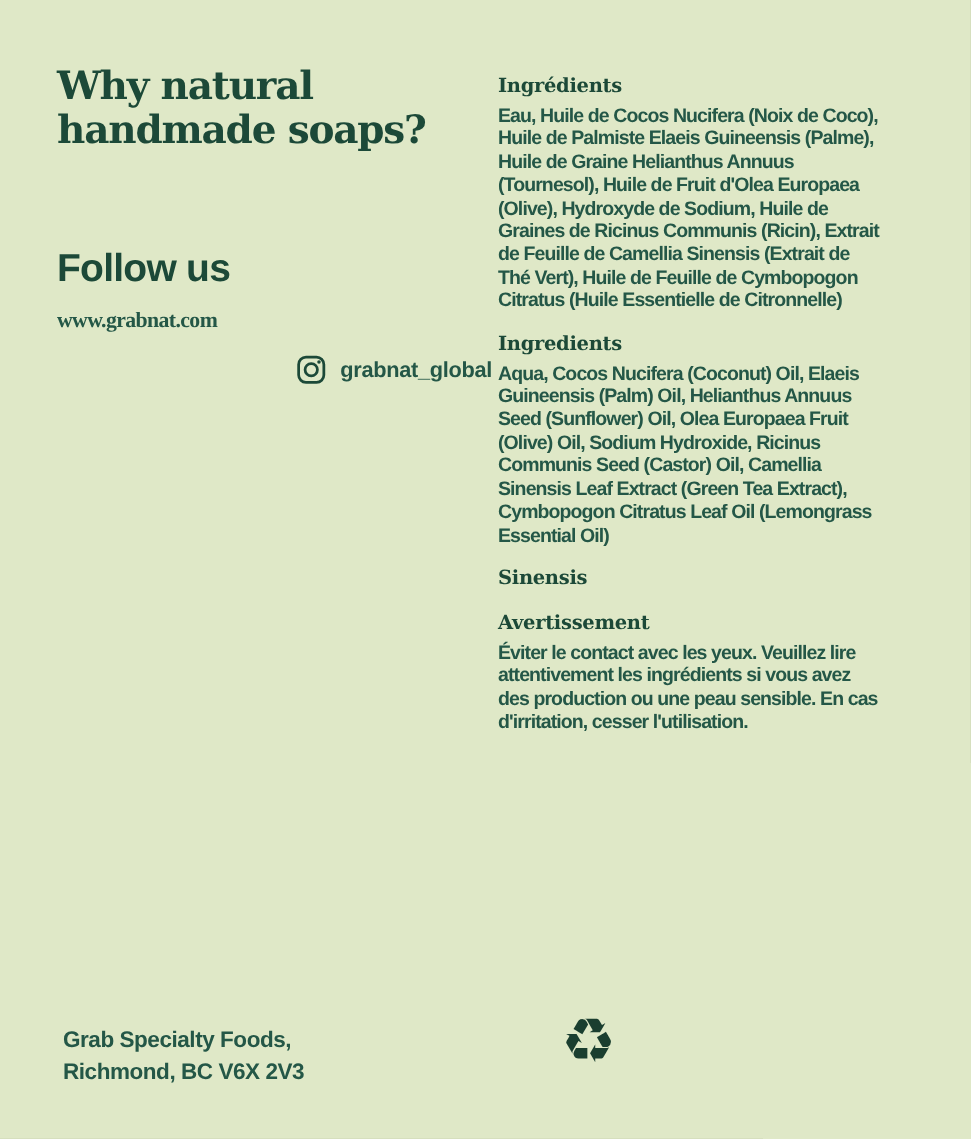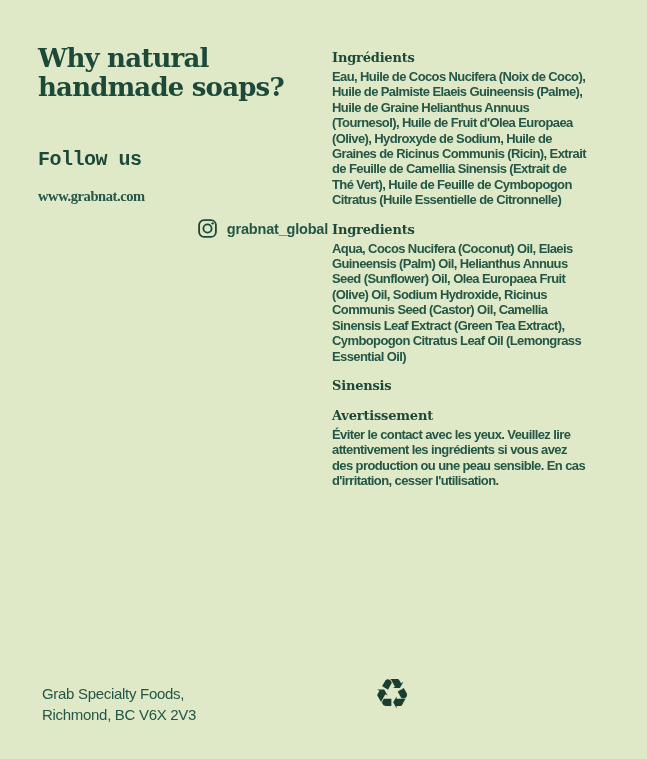--- a/index.html
+++ b/index.html
@@ -38,24 +38,24 @@
   .intro {
     margin-top: 18px;
     font-size: 13px;
     line-height: 15.4px;
     font-weight: 700;
     letter-spacing: -0.6px;
     color: var(--ink-body);
     white-space: pre-line;
   }
   .follow {
-    margin-top: 44px;
-    font-family: Liberation Mono, monospace;
-    font-weight: 700;
-    font-size: 20px;
+    margin-top: 62px;
+    font-family: Liberation Sans, sans-serif;
+    font-weight: 700;
+    font-size: 26px;
     line-height: 28px;
     letter-spacing: -0.5px;
     color: var(--ink-heading);
   }
   .website {
     margin-top: 14px;
     font-size: 14.5px;
     font-weight: 700;
     letter-spacing: -0.4px;
     color: var(--ink-body);
@@ -102,21 +102,21 @@
     white-space: pre-line;
   }
 
   
   .footer-address {
     position: absolute;
     left: 42px;
     top: 683px;
     font-size: 15px;
     line-height: 21px;
-    font-weight: 400;
+    font-weight: 700;
     letter-spacing: -0.3px;
     color: var(--ink-body);
     white-space: pre-line;
   }
   .recycle {
     position: absolute;
     left: 374px;
     top: 672px;
     font-family: "DejaVu Sans", sans-serif;
     font-size: 41px;

